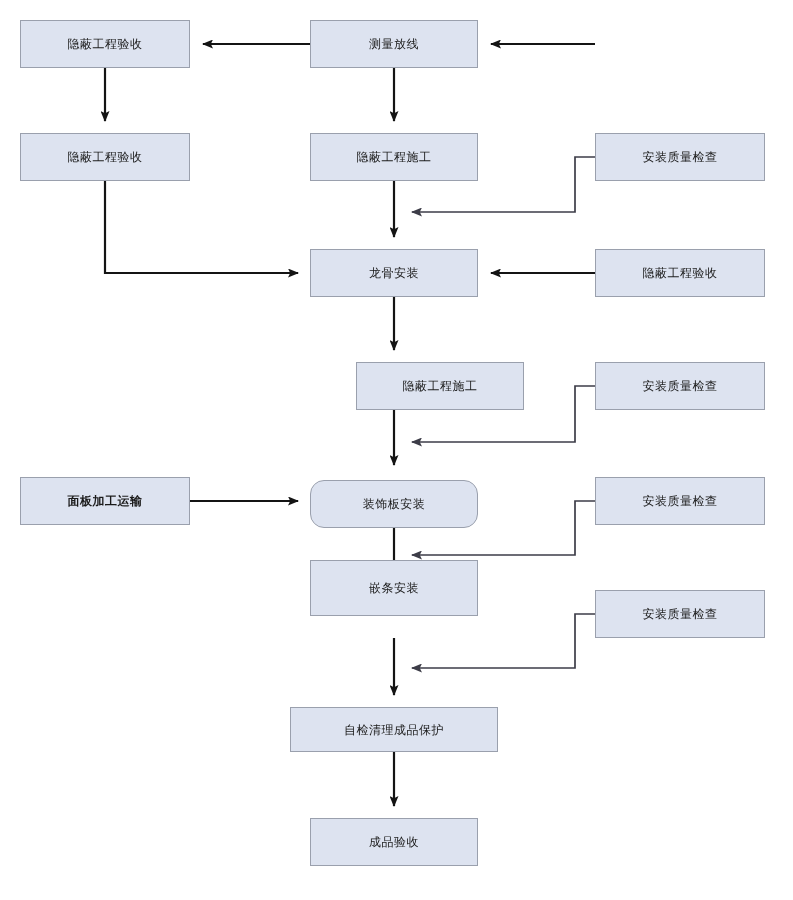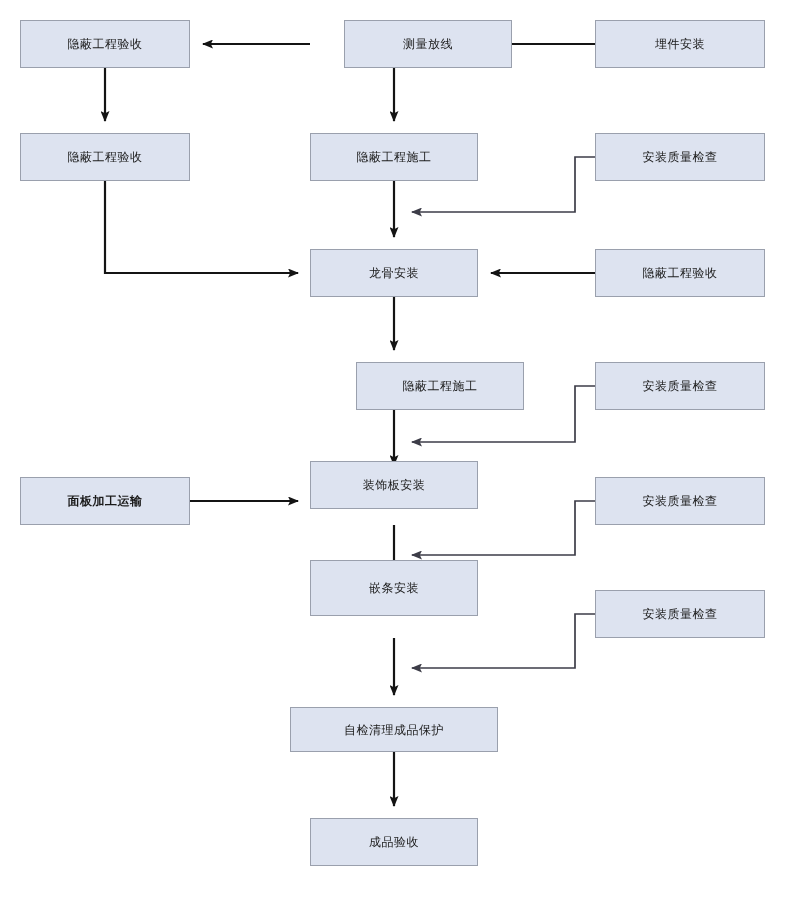--- a/index.html
+++ b/index.html
@@ -89,25 +89,22 @@
     <path d="M595,614 L575,614 L575,668 L412,668" stroke="#3d3d48" stroke-width="1.7" fill="none" marker-end="url(#ah2)"></path>
 
     <path d="M394,638 L394,695" stroke="#141414" stroke-width="2.2" fill="none" marker-end="url(#ah)"></path>
 
     <path d="M394,752 L394,806" stroke="#141414" stroke-width="2.2" fill="none" marker-end="url(#ah)"></path>
   </svg>
 
   <div class="node" style="left:20px; top:20px; width:170px; height:48px;">
     <span class="node-label">隐蔽工程验收</span>
   </div>
-  <div class="node" style="left:310px; top:20px; width:168px; height:48px;margin-left:34px;">
+  <div class="node" style="left:310px; top:20px; width:168px; height:48px;">
     <span class="node-label">测量放线</span>
-  </div>
-  <div class="node" style="left:595px; top:20px; width:170px; height:48px;">
-    <span class="node-label">埋件安装</span>
   </div>
 
   <div class="node" style="left:20px; top:133px; width:170px; height:48px;">
     <span class="node-label">隐蔽工程验收</span>
   </div>
   <div class="node" style="left:310px; top:133px; width:168px; height:48px;">
     <span class="node-label">隐蔽工程施工</span>
   </div>
   <div class="node" style="left:595px; top:133px; width:170px; height:48px;">
     <span class="node-label">安装质量检查</span>
@@ -123,21 +120,21 @@
   <div class="node" style="left:310px; top:362px; width:168px; height:48px;margin-left:46px;">
     <span class="node-label">隐蔽工程施工</span>
   </div>
   <div class="node" style="left:595px; top:362px; width:170px; height:48px;">
     <span class="node-label">安装质量检查</span>
   </div>
 
   <div class="node" style="left:20px; top:477px; width:170px; height:48px;font-weight:bold;">
     <span class="node-label">面板加工运输</span>
   </div>
-  <div class="node" style="left:310px; top:461px; width:168px; height:48px;">
+  <div class="node" style="left:310px; top:480px; width:168px; height:48px;border-radius:14px;">
     <span class="node-label">装饰板安装</span>
   </div>
   <div class="node" style="left:595px; top:477px; width:170px; height:48px;">
     <span class="node-label">安装质量检查</span>
   </div>
 
   <div class="node" style="left:310px; top:560px; width:168px; height:56px;">
     <span class="node-label">嵌条安装</span>
   </div>
   <div class="node" style="left:595px; top:590px; width:170px; height:48px;">

